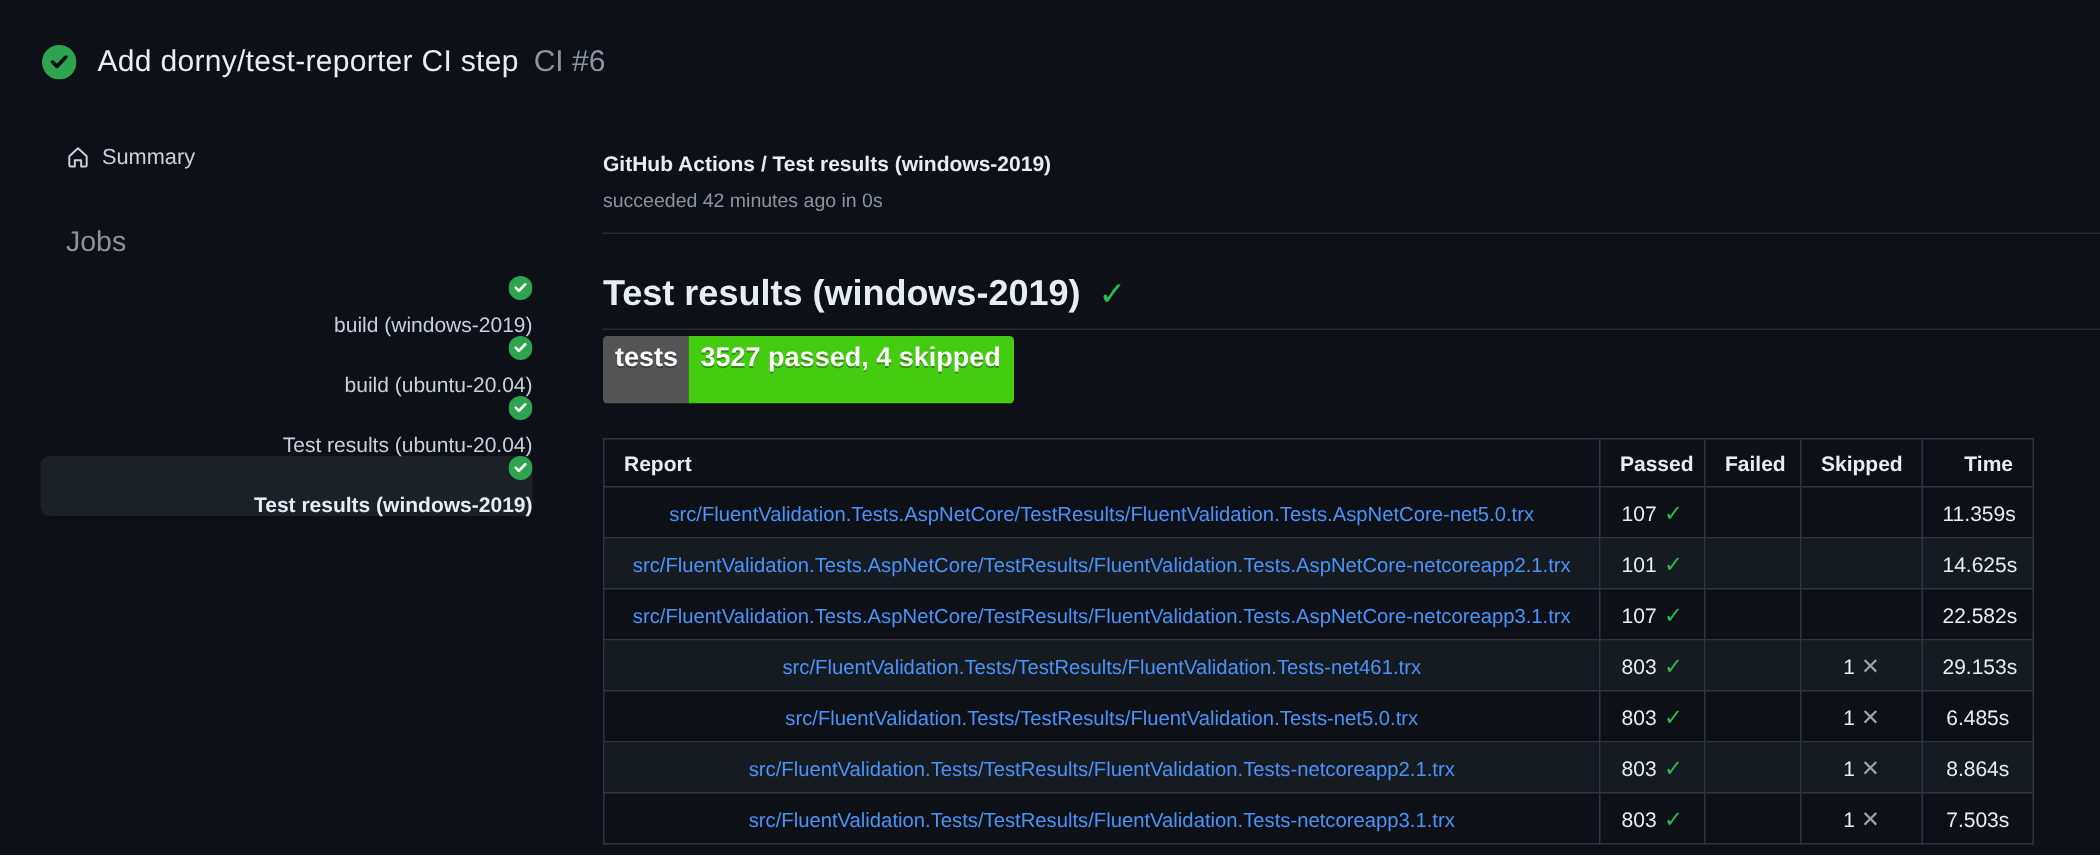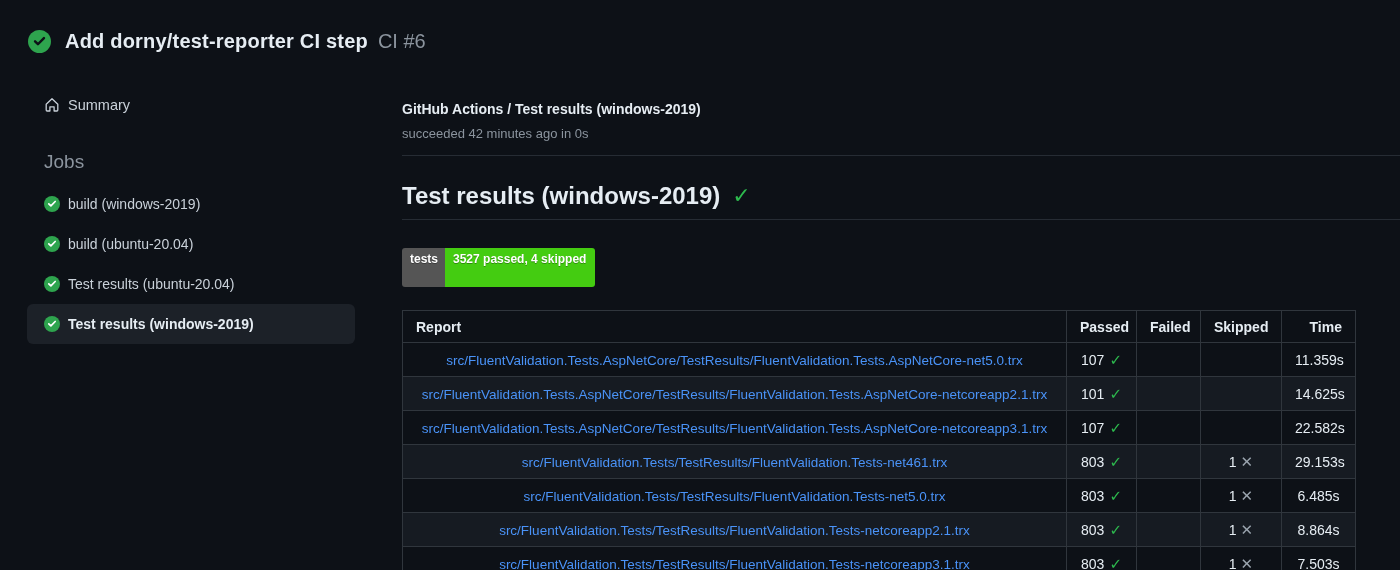--- a/index.html
+++ b/index.html
@@ -25,60 +25,60 @@
     font-family:"Liberation Sans","DejaVu Sans",sans-serif;
     position:relative;
   }
 
   
   .run-header{
     position:absolute;left:28px;top:30px;
     display:flex;align-items:center;gap:14px;
   }
   .run-header .status-icon{width:23px;height:23px;flex:none;display:block;}
-  .run-title{font-size:20px;font-weight:700;color:var(--text);letter-spacing:.2px;}
+  .run-title{font-size:20px;font-weight:400;color:var(--text);letter-spacing:.2px;}
   .run-ref{font-size:20px;font-weight:400;color:var(--muted);margin-left:-4px;}
 
   
   .sidebar{position:absolute;left:0;top:86px;width:380px;padding-left:12px;}
   .side-summary{
     height:38px;display:flex;align-items:center;gap:8px;
     padding-left:32px;font-size:14.5px;color:var(--text-soft);cursor:pointer;
   }
   .side-summary svg{width:16px;height:16px;color:var(--text-soft);}
   .jobs-heading{
     margin-top:27px;height:18px;padding-left:32px;
     font-size:19px;color:var(--muted);
   }
   .jobs-list{margin-top:15px;}
   .side-item{
     height:40px;margin:0 25px 0 15px;border-radius:6px;
-    display:flex;align-items:center;gap:8px;padding-left:17px;
-    font-size:14px;color:var(--text-soft);cursor:pointer;
+    display:flex;align-items:flex-end;gap:8px;padding-left:17px;
+    font-size:14px;color:var(--text-soft);cursor:pointer;flex-direction:column;
   }
   .side-item.selected{background:var(--selected-bg);font-weight:700;color:var(--text);}
   .check-circle{width:16px;height:16px;flex:none;display:block;}
 
   
   .main{position:absolute;left:402px;top:100px;right:0;}
   .breadcrumb{font-size:14px;font-weight:700;color:var(--text);line-height:18px;}
   .status-line{font-size:13px;color:var(--muted);margin-top:7px;line-height:18px;}
   .divider{height:1px;background:var(--divider);border:0;}
   .divider.one{margin-top:12px;}
   .section-heading{
     margin-top:26px;font-size:24px;font-weight:600;color:var(--text);
     padding-bottom:9px;border-bottom:1px solid var(--divider);
     display:flex;align-items:center;gap:12px;line-height:28px;
   }
   .heading-check{color:var(--check-green);font-size:22px;font-weight:700;line-height:1;}
 
   
   .badge{
-    margin-top:28px;display:inline-flex;border-radius:3px;overflow:hidden;
-    font-size:12px;font-weight:600;color:#fff;line-height:1;
+    margin-top:4px;display:inline-flex;border-radius:3px;overflow:hidden;
+    font-size:18px;font-weight:600;color:#fff;line-height:1;
     text-shadow:0 1px 0 rgba(1,1,1,.3);
   }
   .badge .badge-label{background:var(--badge-label);padding:5px 7px 5px 8px;}
   .badge .badge-value{background:var(--badge-value);padding:5px 9px 22px 8px;}
 
   
   table.results{
     margin-top:23px;border-collapse:collapse;table-layout:fixed;width:953px;
     font-size:14px;
   }

